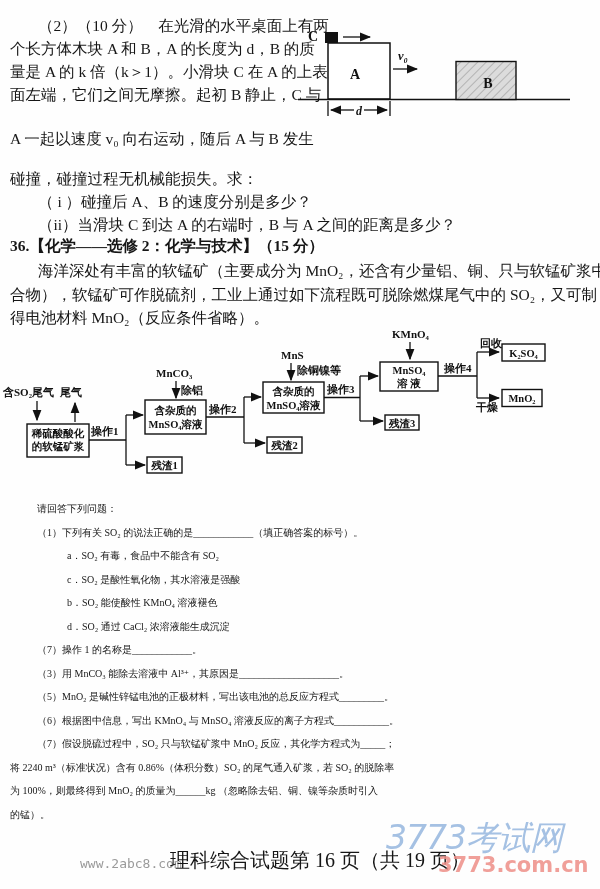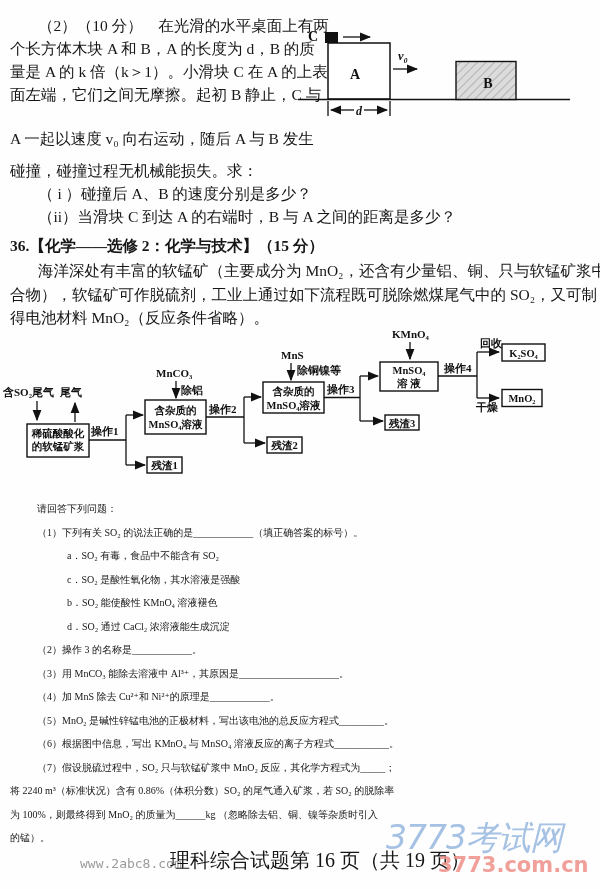--- a/index.html
+++ b/index.html
@@ -1,20 +1,20 @@
 <!DOCTYPE html>
 <html><head>
 <meta charset="utf-8">
 <style>
   html,body{margin:0;padding:0;background:#e8e8e8}
   .page{position:relative;width:600px;height:889px;background:#fefefe;
         font-family:"Liberation Serif","DejaVu Serif",serif;color:#161616;overflow:hidden}
   .pline{font-size:15.5px;line-height:23px;white-space:nowrap}
   .ind{padding-left:28px}
-  .mt5{margin-top:21px}.mt9{margin-top:9px}
+  .mt5{margin-top:21px}.mt9{margin-top:17px}
   .physics{position:absolute;left:10px;top:14px}
   .phys-svg{position:absolute;left:298px;top:12px}
   .chem-h{position:absolute;left:10px;top:236px;font-size:15.5px;white-space:nowrap;font-weight:bold}
   .chem-intro{position:absolute;left:10px;top:259px}
   .iline{font-size:15.5px;line-height:23.5px;white-space:nowrap}
   .flow-svg{position:absolute;left:0;top:328px}
   .questions{position:absolute;left:10px;top:497px}
   .qline{font-size:10px;line-height:23.5px;white-space:nowrap}
   .qi{padding-left:27px}
   .oi{padding-left:57px}
@@ -146,23 +146,22 @@
     <text x="522" y="74" class="fts ctr">MnO₂</text>
   </svg>
 
   <section class="questions">
     <div class="qline qi">请回答下列问题：</div>
     <div class="qline qi">（1）下列有关 SO₂ 的说法正确的是____________（填正确答案的标号）。</div>
     <div class="qline oi">a．SO₂ 有毒，食品中不能含有 SO₂</div>
     <div class="qline oi">c．SO₂ 是酸性氧化物，其水溶液是强酸</div>
     <div class="qline oi">b．SO₂ 能使酸性 KMnO₄ 溶液褪色</div>
     <div class="qline oi">d．SO₂ 通过 CaCl₂ 浓溶液能生成沉淀</div>
-    <div class="qline qi">（2）操作 3 的名称是____________。</div>
+    <div class="qline qi">（7）操作 1 的名称是____________。</div>
     <div class="qline qi">（3）用 MnCO₃ 能除去溶液中 Al³⁺，其原因是____________________。</div>
-    <div class="qline qi">（4）加 MnS 除去 Cu²⁺和 Ni²⁺的原理是____________。</div>
     <div class="qline qi">（5）MnO₂ 是碱性锌锰电池的正极材料，写出该电池的总反应方程式_________。</div>
     <div class="qline qi">（6）根据图中信息，写出 KMnO₄ 与 MnSO₄ 溶液反应的离子方程式___________。</div>
     <div class="qline qi">（7）假设脱硫过程中，SO₂ 只与软锰矿浆中 MnO₂ 反应，其化学方程式为_____；</div>
     <div class="qline">将 2240 m³（标准状况）含有 0.86%（体积分数）SO₂ 的尾气通入矿浆，若 SO₂ 的脱除率</div>
     <div class="qline">为 100%，则最终得到 MnO₂ 的质量为______kg （忽略除去铝、铜、镍等杂质时引入</div>
     <div class="qline">的锰）。</div>
   </section>
 
   <div class="footer-site">www.2abc8.com</div>
   <div class="footer-page">理科综合试题第 16 页（共 19 页）</div>

